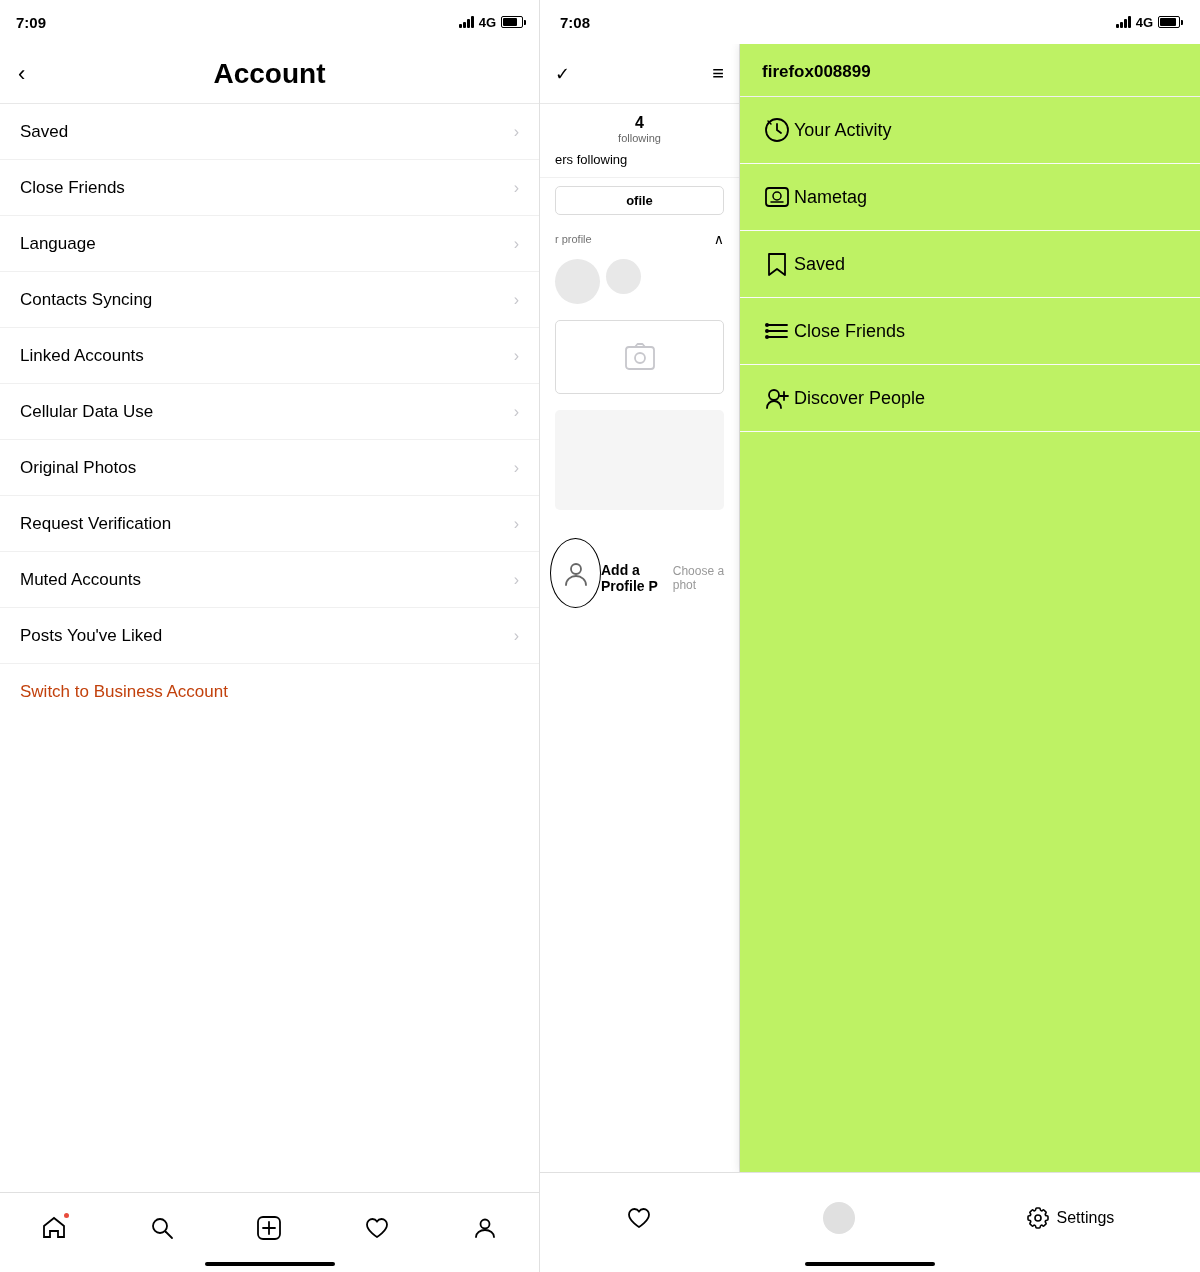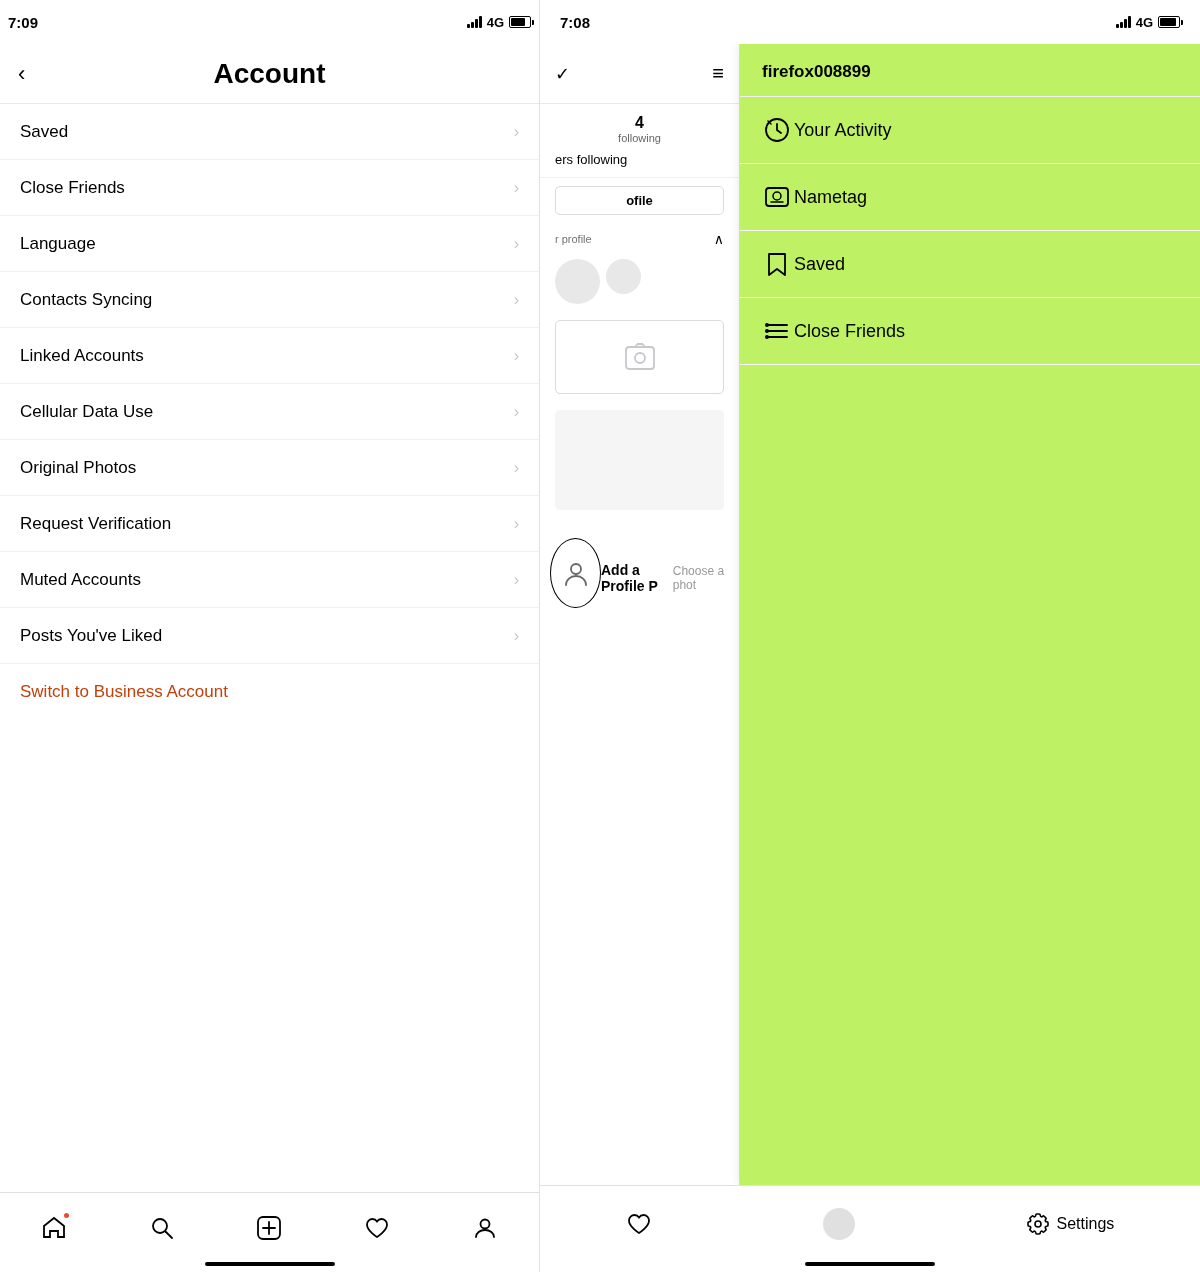--- a/index.html
+++ b/index.html
@@ -32,21 +32,21 @@
       flex-direction: column;
       position: relative;
     }
 
     
     .status-bar {
       height: 44px;
       display: flex;
       align-items: center;
       justify-content: space-between;
-      padding: 0 8px;
+      padding: 0 16px;
       background: #fff;
     }
     .status-time {
       font-size: 15px;
       font-weight: 600;
       color: #000;
     }
     .status-icons {
       display: flex;
       align-items: center;
@@ -316,21 +316,21 @@
       font-weight: 600;
       color: #000;
     }
     .add-profile-subtitle {
       font-size: 12px;
       color: #999;
     }
 
     
     .right-bottom-nav {
-      height: 87px;
+      height: 100px;
       border-top: 1px solid #e0e0e0;
       display: flex;
       align-items: center;
       justify-content: space-around;
       background: #fff;
       padding-bottom: 10px;
       position: relative;
     }
     .home-indicator-right {
       position: absolute;
@@ -636,20 +636,31 @@
             <line x1="4" y1="14" x2="24" y2="14" stroke="#000" stroke-width="1.8" stroke-linecap="round"></line>
             <line x1="4" y1="20" x2="24" y2="20" stroke="#000" stroke-width="1.8" stroke-linecap="round"></line>
             <circle cx="4" cy="8" r="2" fill="#000"></circle>
             <circle cx="4" cy="14" r="2" fill="#000"></circle>
             <circle cx="4" cy="20" r="2" fill="#000"></circle>
           </svg>
         </div>
         <span class="dropdown-item-label">Close Friends</span>
       </div>
 
+      <div class="dropdown-item">
+        <div class="dropdown-item-icon">
+          <svg width="28" height="28" viewBox="0 0 28 28" fill="none">
+            <circle cx="11" cy="11" r="5" stroke="#000" stroke-width="1.8"></circle>
+            <path d="M4 24C4 20 7 17 11 17C15 17 18 20 18 24" stroke="#000" stroke-width="1.8" stroke-linecap="round"></path>
+            <line x1="21" y1="8" x2="21" y2="16" stroke="#000" stroke-width="1.8" stroke-linecap="round"></line>
+            <line x1="17" y1="12" x2="25" y2="12" stroke="#000" stroke-width="1.8" stroke-linecap="round"></line>
+          </svg>
+        </div>
+        <span class="dropdown-item-label">Discover People</span>
+      </div>
     </div>
   </div>
 
   <div class="right-bottom-nav">
     <div class="nav-item">
       <span class="nav-icon">
         <svg width="26" height="26" viewBox="0 0 26 26" fill="none">
           <path d="M13 22C13 22 3 16 3 9.5C3 6.5 5.5 4 8.5 4C10.5 4 12 5 13 6.5C14 5 15.5 4 17.5 4C20.5 4 23 6.5 23 9.5C23 16 13 22 13 22Z" stroke="#000" stroke-width="1.8" fill="none"></path>
         </svg>
       </span>

